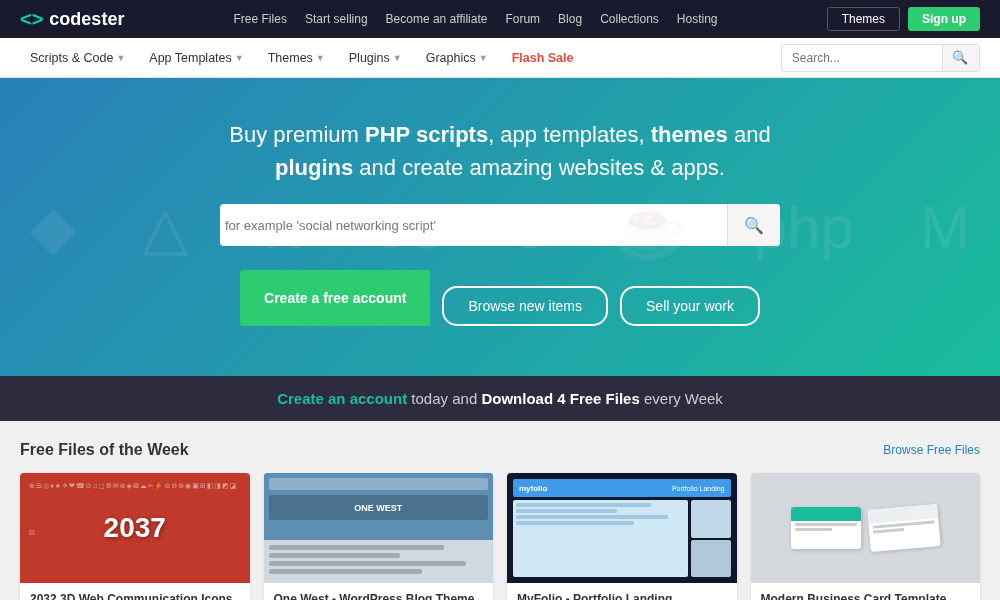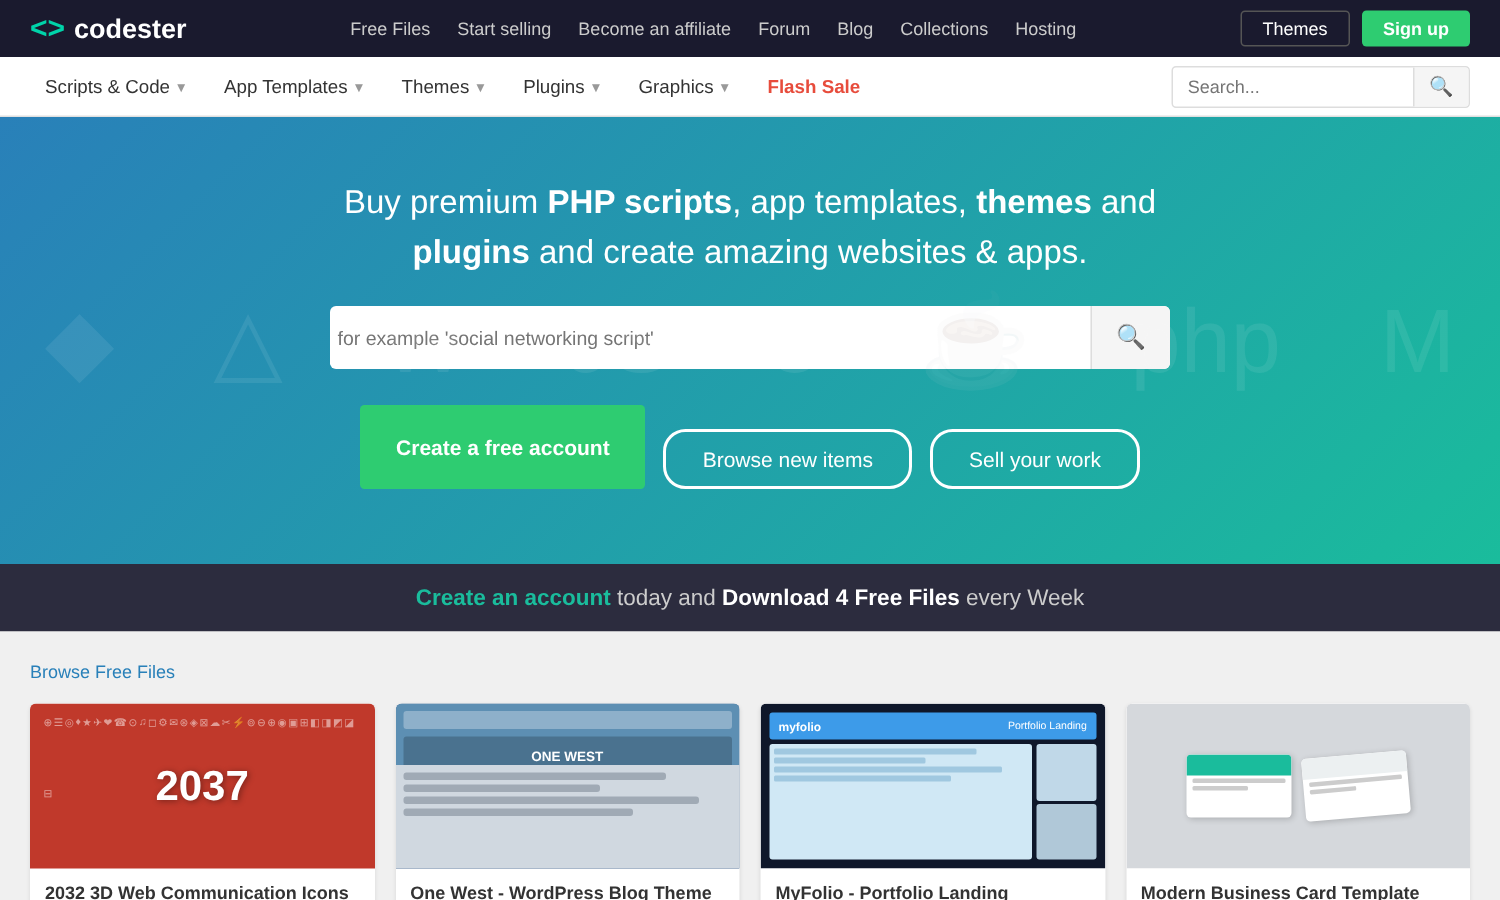--- a/index.html
+++ b/index.html
@@ -258,21 +258,21 @@
     .card-thumb.bizcard-thumb { background: #bdc3c7; }
 
     
     .wp-blog-visual {
       width: 100%;
       height: 100%;
       display: flex;
       flex-direction: column;
     }
     .wp-blog-top {
-      height: 41px;
+      height: 67px;
       background: #5d8fb3;
       position: relative;
       overflow: hidden;
     }
     .wp-blog-bottom {
       flex: 1;
       background: #d0d8e0;
       padding: 5px;
       display: flex;
       flex-direction: column;
@@ -428,20 +428,21 @@
     <button class="btn-sell">Sell your work</button>
   </div>
 </section>
 
 <div class="promo-bar">
   <span class="accent">Create an account</span><span> today and </span><span class="bold">Download 4 Free Files</span><span> every Week</span>
 </div>
 
 <section class="free-files">
   <div class="section-header">
+    <h2 class="section-title">Free Files of the Week</h2>
     <a class="browse-link">Browse Free Files</a>
   </div>
   <div class="cards-grid">
 
     <div class="card">
       <div class="card-thumb icons-thumb" style="position:relative;">
         <div style="width:100%;height:100%;display:grid;grid-template-columns:repeat(10,1fr);grid-template-rows:repeat(6,1fr);gap:1px;padding:5px;">
           <div style="grid-column:1/-1;grid-row:1/-1;display:flex;flex-wrap:wrap;gap:1px;padding:4px;">
             <span style="color:rgba(255,255,255,0.5);font-size:7px;">⊕</span>
               <span style="color:rgba(255,255,255,0.5);font-size:7px;">☰</span>

